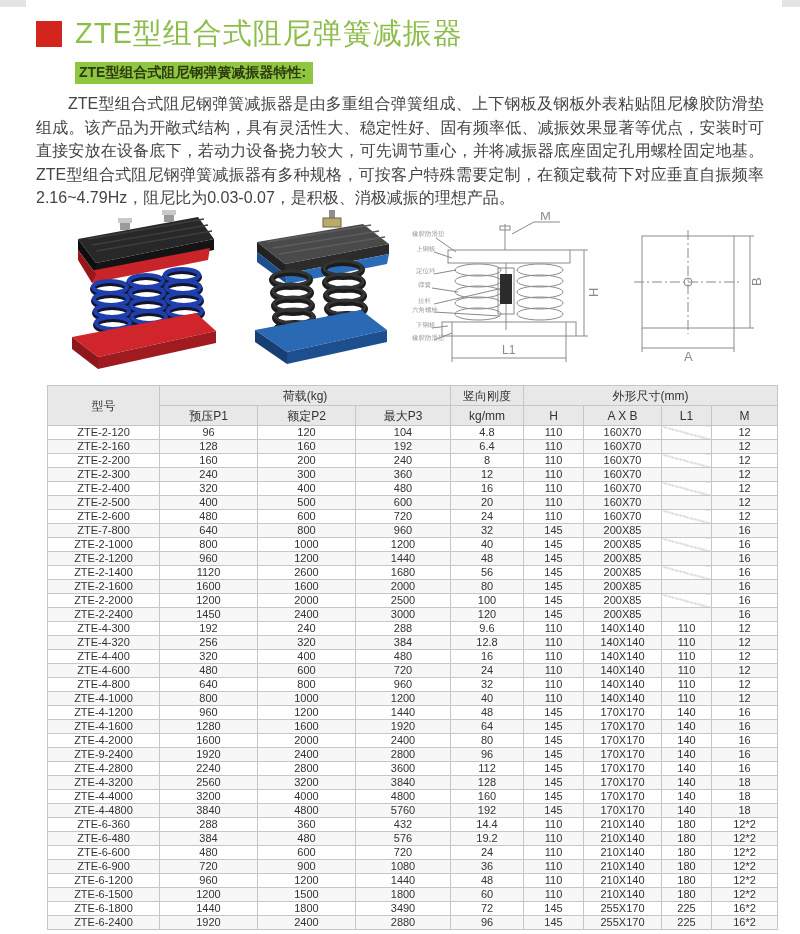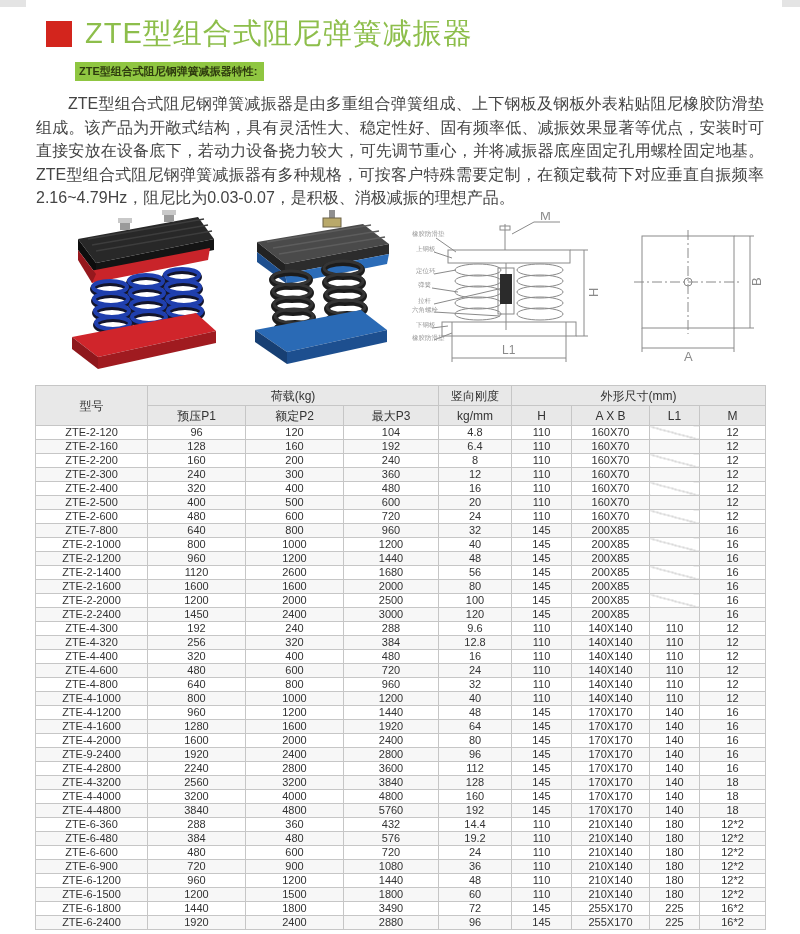--- a/index.html
+++ b/index.html
@@ -2,32 +2,32 @@
 <html><head>
 <meta charset="utf-8">
 <style>
   * { margin:0; padding:0; box-sizing:border-box; }
   html,body { background:#fff; }
   body { font-family:"Liberation Sans","DejaVu Sans",sans-serif; width:800px; height:934px; position:relative; overflow:hidden; color:#3f3f3f; }
   .corner { position:absolute; top:0; height:7px; background:#e4e4e4; }
   .corner.l { left:0; width:26px; }
   .corner.r { right:0; width:18px; }
 
-  .hdr { position:absolute; top:14px; left:46px; display:flex; align-items:center; }
+  .hdr { position:absolute; top:14px; left:36px; display:flex; align-items:center; }
   .bullet { width:26px; height:26px; background:#d3251d; margin-right:13px; }
   .title { font-size:29px; font-weight:400; color:#8dbe4b; letter-spacing:1px; white-space:nowrap; }
 
-  .subtitle { position:absolute; top:62px; left:75px; background:#8fc641; color:#2e3b0e; font-size:11px; font-weight:bold; padding:2px 7px 2px 4px; }
+  .subtitle { position:absolute; top:62px; left:75px; background:#8fc641; color:#2e3b0e; font-size:14px; font-weight:bold; padding:2px 7px 2px 4px; }
 
   .desc { position:absolute; top:92px; left:36px; width:728px; font-size:16px; line-height:23.5px; text-align:justify; text-indent:2em; color:#444; }
 
   .figures { position:absolute; top:200px; left:0; width:800px; height:180px; }
   .fig { position:absolute; }
 
-  .spec-table { position:absolute; top:385px; left:35px; width:730px; border-collapse:collapse; table-layout:fixed; }
+  .spec-table { position:absolute; top:385px; left:47px; width:730px; border-collapse:collapse; table-layout:fixed; }
   .spec-table th, .spec-table td { border:1px solid #c6c6c6; text-align:center; vertical-align:middle; padding:0; }
   .spec-table thead th { background:#e8e8e8; font-size:12px; font-weight:normal; color:#333; height:20px; line-height:14px; }
   .spec-table tbody td { font-size:11px; height:14px; line-height:13px; color:#333; background:#fff; }
   .spec-table tbody tr:nth-child(even) td { background:#f7f7f7; }
   td.l1-empty.dr { background-image:linear-gradient(to top right, transparent 46%, #d9d9d9 46%, #d9d9d9 52%, transparent 52%); }
   td.l1-empty.dl { background-image:linear-gradient(to bottom right, transparent 46%, #d9d9d9 46%, #d9d9d9 52%, transparent 52%); }
   tr:nth-child(even) td.l1-empty.dr { background-color:#f7f7f7; }
 
   svg text { font-family:"Liberation Sans","DejaVu Sans",sans-serif; }
 </style>

